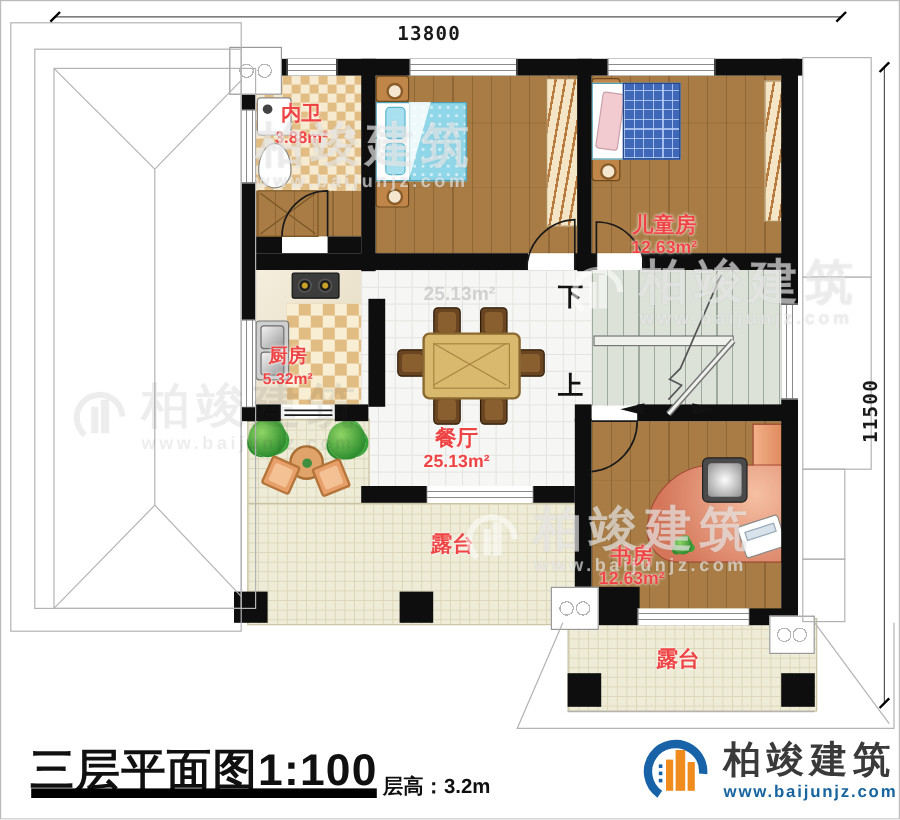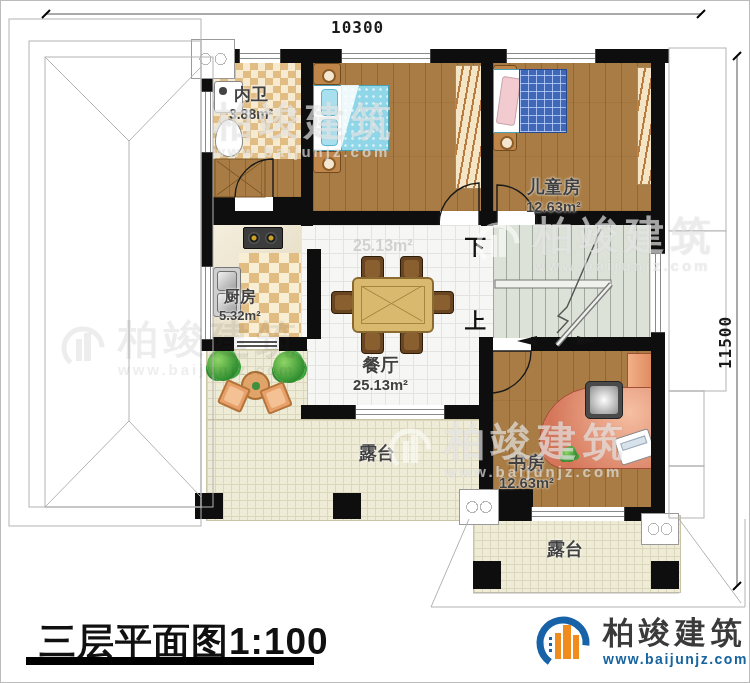--- a/index.html
+++ b/index.html
@@ -58,21 +58,21 @@
   .tbl-round::after{content:"";position:absolute;left:50%;top:50%;width:8px;height:8px;margin:-4px 0 0 -4px;border-radius:50%;background:#3f8f3f;}
   .chair-sq{background:#e8a06a;border:2px solid #b5753a;border-radius:3px;}
   .chair-sq::after{content:"";position:absolute;left:3px;right:3px;top:3px;bottom:3px;background:#f3c193;border-radius:2px;}
   .desk-curve{background:radial-gradient(circle at 80% 30%,#f6c0a3,#d5765a 75%);border:1px solid #a34c38;border-radius:85px 4px 4px 40px;}
   .desk-side{background:linear-gradient(90deg,#f2b088,#e08a5e);border:1px solid #a34c38;}
   .monitor{background:#4a4a4a;border:1px solid #222;border-radius:5px;}
   .monitor::after{content:"";position:absolute;left:4px;right:4px;top:4px;bottom:4px;background:radial-gradient(#fdfdfd,#8f8f8f);border-radius:3px;}
   .printer{background:#fff;border:1px solid #8a8a8a;border-radius:3px;transform:rotate(-18deg);}
   .printer::after{content:"";position:absolute;left:4px;right:4px;top:5px;height:6px;background:#d8e2ea;border:1px solid #9ab;}
   
-  .lbl{color:#404040;font-weight:700;text-align:center;white-space:nowrap;
+  .lbl{color:#ef4444;font-weight:700;text-align:center;white-space:nowrap;
        text-shadow:0 0 3px rgba(255,255,255,.9),0 0 1px rgba(255,255,255,.9);}
   .lbl .area{display:block;font-size:.82em;}
   .ghost{color:#c9c9c9;font-weight:700;opacity:.8;}
   .dim{color:#1a1a1a;font-family:"DejaVu Sans Mono",monospace;font-weight:700;font-size:16px;letter-spacing:1px;}
   .updown{font-size:21px;font-weight:700;color:#111;}
   
   .wm{display:flex;align-items:flex-start;gap:8px;pointer-events:none;}
   .wm .wm-big{font-size:40px;font-weight:900;letter-spacing:6px;line-height:1;white-space:nowrap;}
   .wm .wm-small{font-size:15px;font-weight:800;letter-spacing:3px;white-space:nowrap;margin-top:2px;}
   .wm-light{color:rgba(255,255,255,.55);text-shadow:0 0 1px rgba(130,130,130,.35);}
@@ -273,21 +273,21 @@
   </div>
   <div class="abs lbl" style="left:498px;top:450px;font-size:18px;">
     <span>书房</span>
     <span class="area">12.63m²</span>
   </div>
   <div class="abs lbl" style="left:358px;top:440px;font-size:18px;">露台</div>
   <div class="abs lbl" style="left:546px;top:536px;font-size:18px;">露台</div>
   <div class="abs updown" style="left:464px;top:232px;">下</div>
   <div class="abs updown" style="left:464px;top:306px;">上</div>
 
-  <div class="abs dim" style="left:330px;top:17px;">10300</div>
+  <div class="abs dim" style="left:330px;top:17px;">13800</div>
   <div class="abs dim" style="left:698px;top:332px;transform:rotate(-90deg);transform-origin:center;">11500</div>
 
   <div class="abs wm wm-gray" style="left:55px;top:318px;">
     <svg width="54" height="54" viewBox="0 0 54 54">
       <circle cx="27" cy="29" r="19" fill="none" stroke="currentColor" stroke-width="5" stroke-dasharray="75 45" transform="rotate(130 27 29)"></circle>
       <rect x="20" y="20" width="6" height="22" fill="currentColor"></rect>
         <rect x="28" y="14" width="7" height="28" fill="currentColor"></rect>
     </svg>
     <div>
       <div class="wm-big">柏竣建筑</div>
@@ -321,24 +321,27 @@
       <circle cx="27" cy="29" r="19" fill="none" stroke="currentColor" stroke-width="5" stroke-dasharray="75 45" transform="rotate(130 27 29)"></circle>
       <rect x="20" y="20" width="6" height="22" fill="currentColor"></rect>
         <rect x="28" y="14" width="7" height="28" fill="currentColor"></rect>
     </svg>
     <div>
       <div class="wm-big">柏竣建筑</div>
       <div class="wm-small">www.baijunjz.com</div>
     </div>
   </div>
 
-  <div class="abs plan-title" style="left:38px;top:616px;">
+  <div class="abs plan-title" style="left:24px;top:616px;">
     <span>三层平面图</span><span>1:100</span>
   </div>
   <div class="abs title-bar" style="left:25px;top:656px;width:288px;height:8px;"></div>
+  <div class="abs info-line" style="left:318px;top:643px;">
+    <span>层高：</span><span>3.2m</span>
+  </div>
   <div class="abs" style="left:532px;top:610px;display:flex;align-items:center;gap:8px;">
     <svg width="62" height="62" viewBox="0 0 62 62">
       <circle cx="30" cy="32" r="23" fill="none" stroke="#1863a8" stroke-width="7" stroke-dasharray="96 50" transform="rotate(125 30 32)"></circle>
       <rect x="22" y="22" width="6" height="26" fill="#f08c1e"></rect>
       <rect x="30" y="14" width="8" height="34" fill="#f08c1e"></rect>
       <rect x="40" y="24" width="6" height="24" fill="#f08c1e"></rect>
       <rect x="16" y="26" width="3" height="3" fill="#1863a8"></rect>
         <rect x="16" y="32" width="3" height="3" fill="#1863a8"></rect>
         <rect x="16" y="38" width="3" height="3" fill="#1863a8"></rect>
     </svg>

